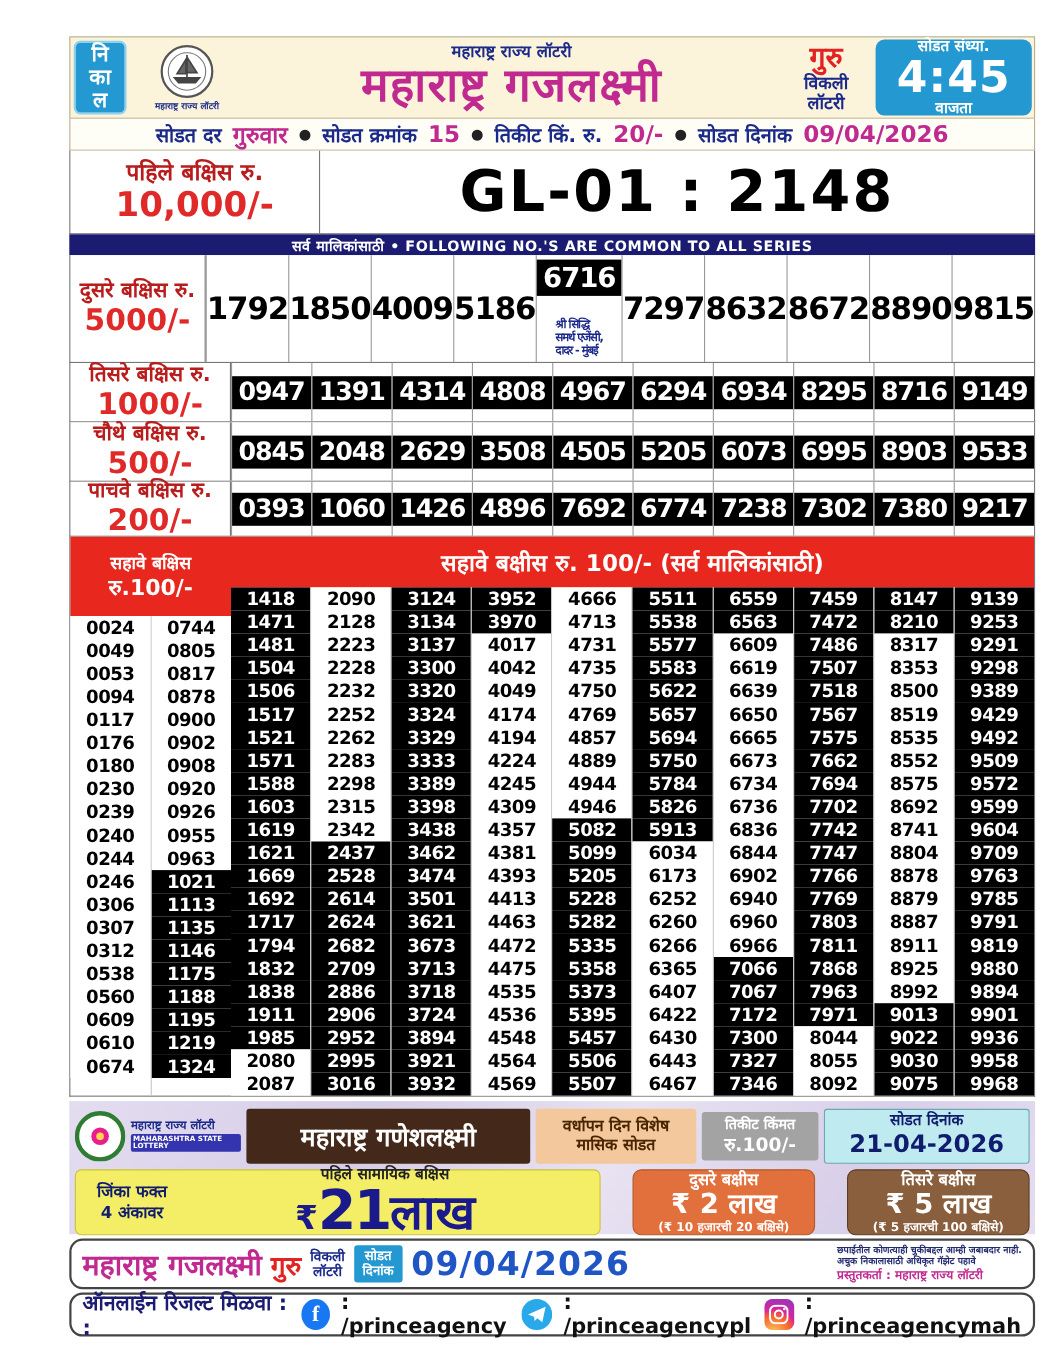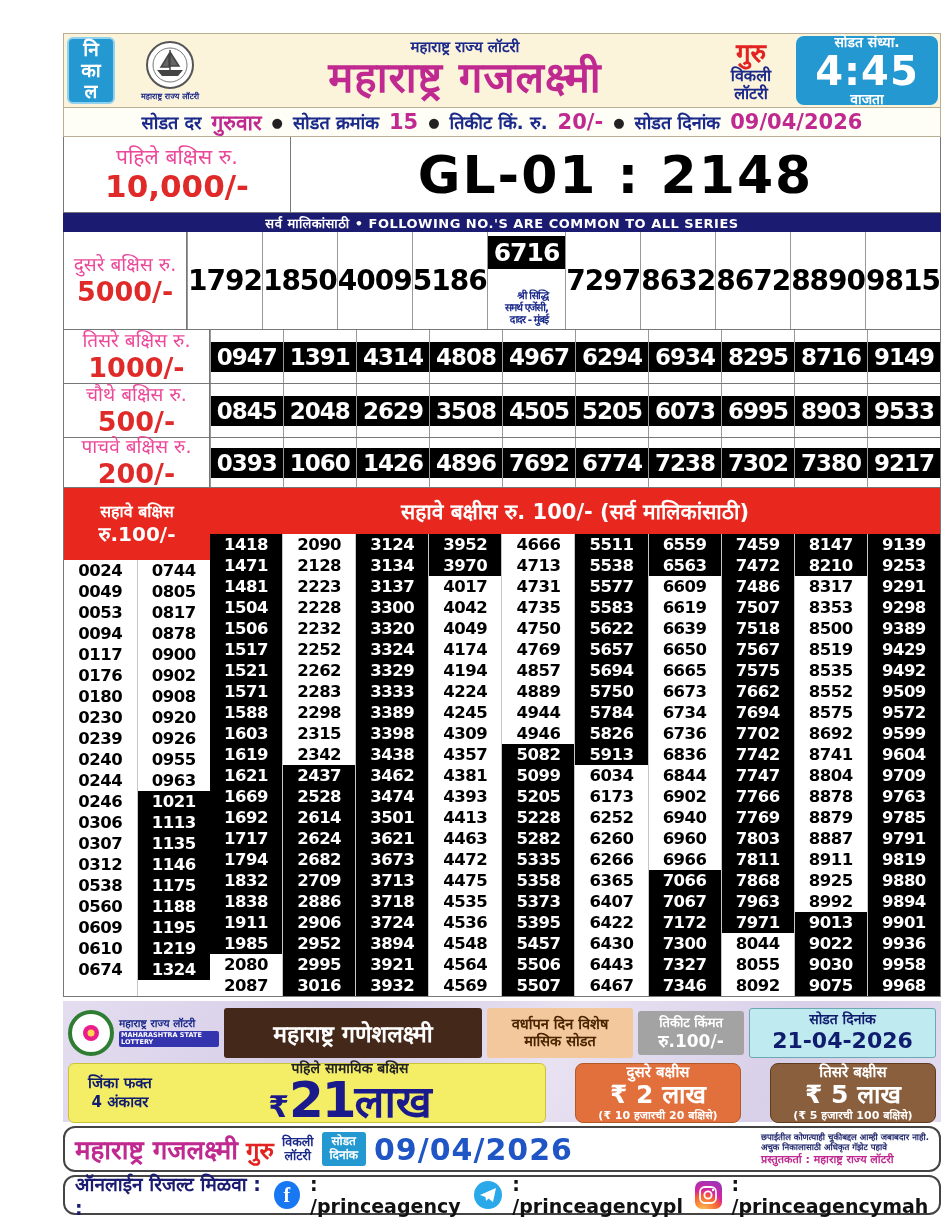--- a/index.html
+++ b/index.html
@@ -31,21 +31,21 @@
   .infobar { height:29px; background:#fffef6; border:1px solid #b9ae92; border-top:none;
     display:flex; align-items:center; justify-content:center; gap:10px; }
   .infobar .ilabel { color:#1b2a8a; font-weight:bold; font-size:18px; }
   .infobar .ival { color:#c02a90; font-weight:bold; font-size:21px; }
   .infobar .bullet { color:#222; font-size:13px; }
 
   
   .fprow { height:76px; display:flex; border:1px solid #777; border-top:none; background:#fff; }
   .plabel { width:227px; border-right:1px solid #777; display:flex; flex-direction:column; justify-content:center;
     text-align:center; line-height:1.15; }
-  .plabel .pl { color:#ec4899; font-weight:normal; font-size:19px; }
+  .plabel .pl { color:#b91c1c; font-weight:bold; font-size:19px; }
   .plabel .pa { color:#e02a2a; font-weight:bold; font-size:27px; }
   .fprow .plabel .pl { font-size:21px; }
   .fprow .plabel .pa { font-size:31px; }
   .glbox { flex:1; display:flex; align-items:center; justify-content:center;
     font-size:52px; font-weight:bold; letter-spacing:2px; }
 
   
   .navyband { height:19px; background:#1b1b72; color:#fff; font-weight:bold; font-size:13px;
     display:flex; align-items:center; justify-content:center; letter-spacing:.5px; }
 
@@ -53,21 +53,21 @@
   .prow { display:flex; border:1px solid #777; border-top:none; background:#fff; }
   .prow .cells { flex:1; display:flex; }
   .pcell { flex:1; border-left:1px solid #999; display:flex; flex-direction:column;
     align-items:center; justify-content:center; font-weight:bold; }
   .prow.second { height:98px; }
   .prow.second .pcell { font-size:28px; letter-spacing:-1px; }
   .prow.h54 { height:54px; }
   .prow.h50 { height:50px; }
   .nbadge { background:#000; color:#fff; padding:2px 6px; font-weight:bold; font-size:23px; letter-spacing:-1px; }
   .second .nbadge { font-size:25px; }
-  .agent { font-size:10.5px; color:#1b2a8a; font-weight:bold; line-height:1.15; text-align:right; margin-top:20px; }
+  .agent { font-size:10.5px; color:#1b2a8a; font-weight:bold; line-height:1.15; text-align:left; margin-top:20px; }
 
   
   .sixth { display:flex; border:1px solid #777; border-top:none; background:#fff; }
   .sixth-left { width:16.667%; display:flex; flex-direction:column; }
   .sixth-right { width:83.333%; display:flex; flex-direction:column; }
   .sideband { height:72px; background:#e8281e; color:#fff; text-align:center; display:flex;
     flex-direction:column; justify-content:center; line-height:1.2; }
   .sideband .s1 { font-size:16px; font-weight:bold; }
   .sideband .s2 { font-size:20px; font-weight:bold; }
   .redband { height:46px; background:#e8281e; color:#fff; font-weight:bold; font-size:21px;

